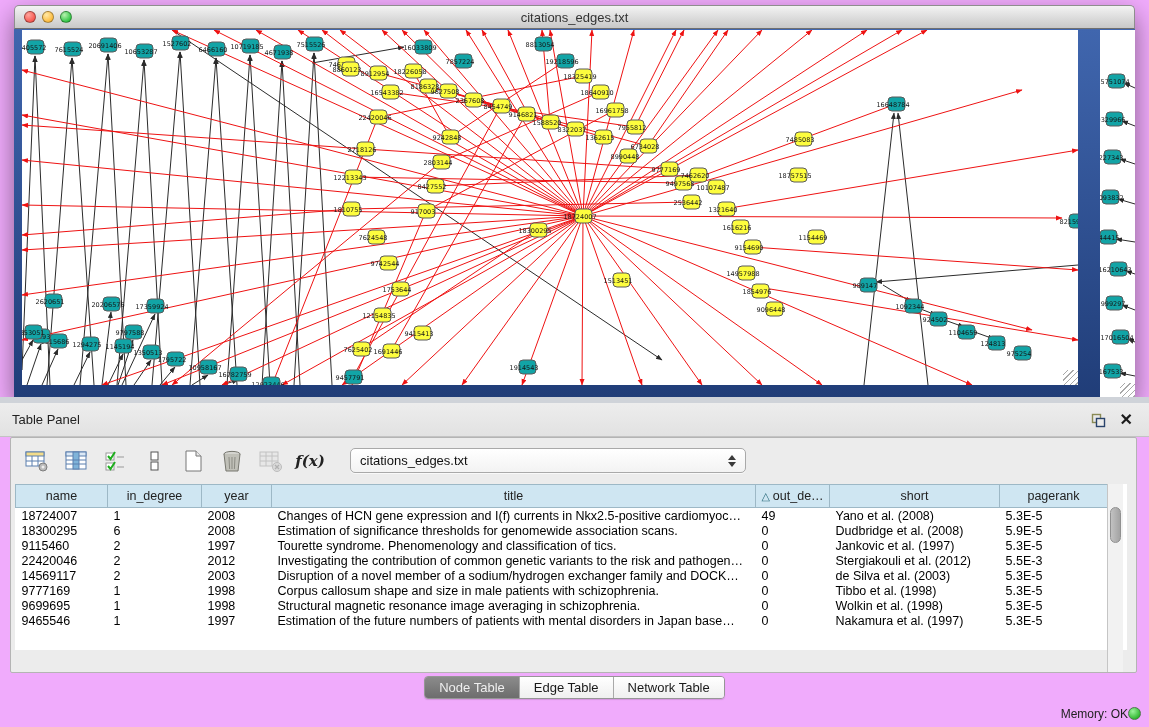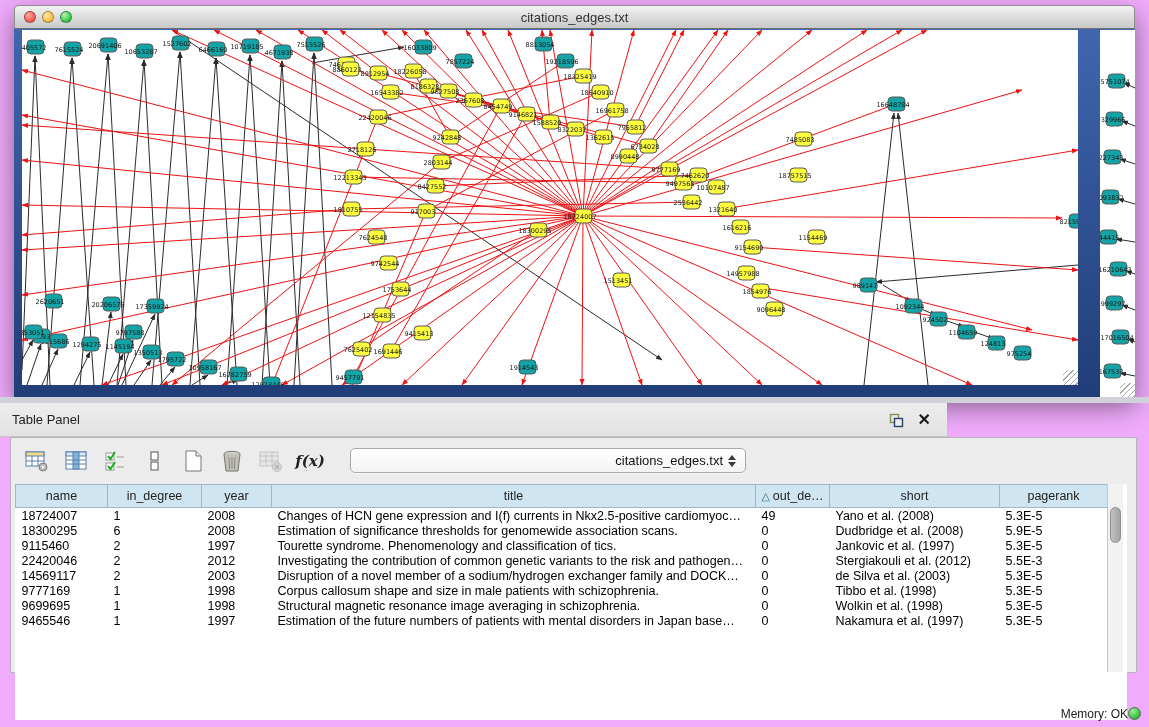--- a/index.html
+++ b/index.html
@@ -19,38 +19,38 @@
   .grip{position:absolute;width:15px;height:15px;background:repeating-linear-gradient(135deg,transparent 0 3px,#a8a8a8 3px 4px);}
   .grip.main-grip{left:1049px;top:341px;}
   .grip.strip-grip{left:1106px;top:354px;}
   .nlabel{font:6.5px "DejaVu Sans",sans-serif;fill:#151515;text-anchor:middle;}
 
   
   .divider{position:absolute;left:0;top:397px;width:1149px;height:6px;background:#cfd3d9;text-align:center;}
   .div-handle{display:inline-block;width:0;height:0;border-left:4px solid transparent;border-right:4px solid transparent;border-top:5px solid #5a5f66;margin-top:0px;}
 
   
-  .panel-header{position:absolute;left:0;top:403px;width:947px;height:33px;background:linear-gradient(#ededed,#e2e2e2);border-bottom:1px solid #c3c3c3;display:flex;align-items:center;}
+  .panel-header{position:absolute;left:0;top:403px;width:1149px;height:33px;background:linear-gradient(#ededed,#e2e2e2);border-bottom:1px solid #c3c3c3;display:flex;align-items:center;}
   .panel-title{font-size:13px;color:#222;margin-left:12px;flex:1;}
   .ph-ic{margin-right:14px;cursor:default;display:flex;align-items:center;}
   .close-x{font-size:16px;font-weight:bold;color:#1b1b1b;margin-right:16px;line-height:1;}
 
   .panel-inner{position:absolute;left:10px;top:437px;width:1127px;height:236px;background:#ececec;border:1px solid #b4b4b4;border-radius:2px;box-sizing:border-box;}
-  .toolbar{position:absolute;left:0;top:0;width:100%;height:45px;display:flex;align-items:center;text-align:right;}
+  .toolbar{position:absolute;left:0;top:0;width:100%;height:45px;display:flex;align-items:center;}
   .tbtn{margin-left:11px;width:28px;height:28px;display:flex;align-items:center;justify-content:center;}
   .tbtn.first{margin-left:12px;}
   .fx{font-family:"DejaVu Serif",serif;font-style:italic;font-weight:bold;font-size:15px;color:#222;}
   .dropdown{margin-left:26px;width:394px;height:23px;background:linear-gradient(#ffffff,#f3f3f3);border:1px solid #a9a9a9;border-radius:5px;display:flex;align-items:center;box-shadow:0 1px 0 rgba(255,255,255,.7);}
   .dd-label{flex:1;font-size:13px;color:#111;padding-left:9px;}
   .dd-arrows{width:18px;display:flex;flex-direction:column;align-items:center;gap:2px;margin-right:4px;}
   .dd-arrows i{display:block;width:0;height:0;border-left:4px solid transparent;border-right:4px solid transparent;}
   .dd-arrows .up{border-bottom:5px solid #3a3a3a;}
   .dd-arrows .dn{border-top:5px solid #3a3a3a;}
 
-  .table-area{position:absolute;left:4px;top:46px;width:1112px;height:236px;background:#fff;}
+  .table-area{position:absolute;left:4px;top:46px;width:1112px;height:166px;background:#fff;}
   table.dtable{border-collapse:collapse;table-layout:fixed;width:1092px;font-size:12.5px;color:#000;}
   table.dtable th{background:#cfe6f2;border:1px solid #9db8c6;font-weight:normal;font-size:12.5px;color:#222;height:20px;text-align:center;overflow:hidden;white-space:nowrap;}
   table.dtable td{height:15px;padding:0 0 0 6px;overflow:hidden;white-space:nowrap;text-overflow:clip;}
   .sort-ic{color:#2a6b7c;font-size:11px;margin-right:3px;}
   .vscroll{position:absolute;left:1092px;top:0;width:16px;height:188px;background:#f2f2f2;border-left:1px solid #c5c5c5;box-sizing:border-box;}
   .vthumb{position:absolute;left:2px;top:23px;width:11px;height:36px;border-radius:6px;background:linear-gradient(90deg,#c2c2c2,#a3a3a3);border:1px solid #909090;box-sizing:border-box;}
 
   
   .tabs-row{position:absolute;left:0;top:676px;width:1149px;display:flex;justify-content:center;}
   .seg{display:inline-flex;border:1px solid #969696;border-radius:4px;overflow:hidden;height:21px;box-shadow:0 1px 1px rgba(0,0,0,.12);}
@@ -603,18 +603,25 @@
               <td>5.3E-5</td>
             </tr>
           </tbody>
       </table>
       <div class="vscroll">
         <div class="vthumb"></div>
       </div>
     </div>
   </div>
 
+  <div class="tabs-row">
+    <div class="seg" id="tabs">
+        <span class="tab active">Node Table</span>
+        <span class="tab">Edge Table</span>
+        <span class="tab">Network Table</span>
+      </div>
+  </div>
 
   <div class="statusbar">
     <span class="mem-label">Memory: OK</span>
     <span class="mem-dot"></span>
   </div>
 </div>
 
 </body></html>

